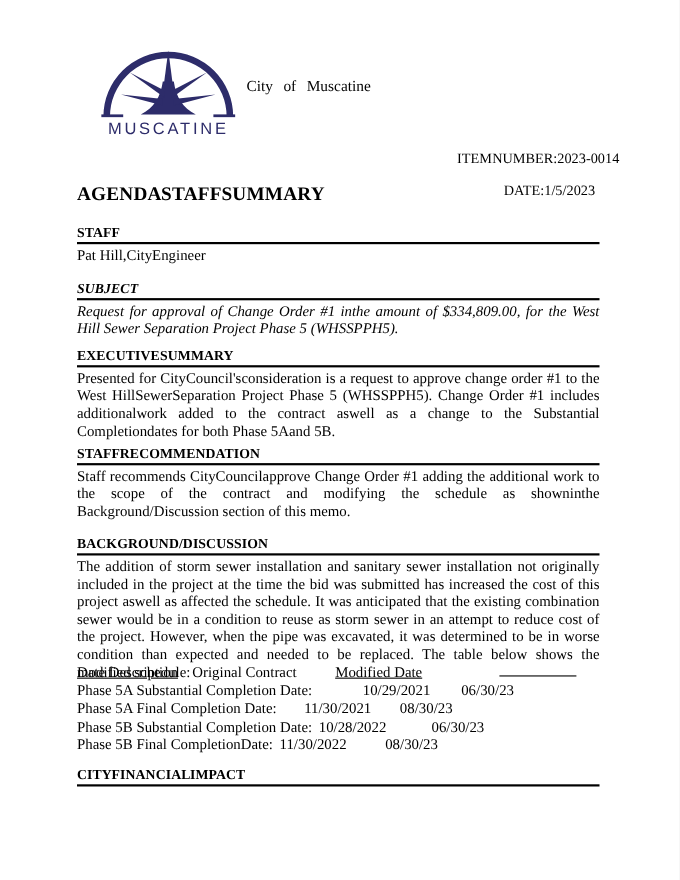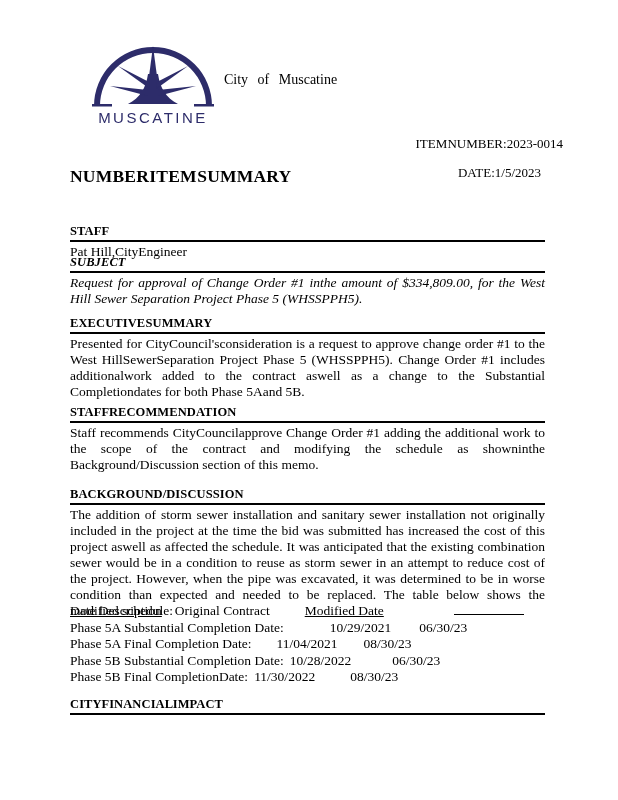--- a/index.html
+++ b/index.html
@@ -39,21 +39,21 @@
   .section { position:absolute; left:70px; width:475px; }
   .sec-head {
     font-size:12.5px; font-weight:bold;
     word-spacing:-0.24em; letter-spacing:0.1px;
     border-bottom:2px solid #000; padding-bottom:1px;
   }
   .sec-body {
     margin-top:2px; font-size:13.5px; line-height:16px;
     text-align:justify;
   }
-  #sec-staff      { top:204px;margin-top:20px; }
+  #sec-staff      { top:204px; }
   #sec-subject    { top:255px;font-style:italic; }
   #sec-exec       { top:316px; }
   #sec-staffrec   { top:405px; }
   #sec-background { top:487px; }
   #sec-cityfin    { top:697px; }
   
   .schedule { position:absolute; left:70px; top:601px; width:490px; font-size:13.5px; line-height:16.5px; white-space:nowrap; }
   .sched-head span { display:inline-block; }
   .u { text-decoration:underline;font-family:Liberation Serif, serif; }
   .col-original { margin-left:13px; }
@@ -94,21 +94,21 @@
 
   <div class="city-title">City of Muscatine</div>
 
   <div class="meta-line meta-item-number">
     <span class="lbl">ITEM NUMBER:</span><span class="val">2023-0014</span>
   </div>
   <div class="meta-line meta-date">
     <span class="lbl">DATE:</span><span class="val">1/5/2023</span>
   </div>
 
-  <div class="doc-title">NUMBER ITEM SUMMARY</div>
+  <div class="doc-title">AGENDA STAFF SUMMARY</div>
 
   <div class="section" id="sec-staff">
     <div class="sec-head">STAFF</div>
     <div class="sec-body">Pat Hill,CityEngineer</div>
   </div>
 
   <div class="section" id="sec-subject">
     <div class="sec-head">SUBJECT</div>
     <div class="sec-body">Request for approval of Change Order #1 inthe amount of $334,809.00, for the West Hill Sewer Separation Project Phase 5 (WHSSPPH5).</div>
   </div>
@@ -129,21 +129,21 @@
   </div>
 
   <div class="schedule">
     <div class="sched-head">
       <span class="u">Date Description</span><span class="col-original">Original Contract</span><span class="u col-modified">Modified Date</span><span class="col-blank"></span>
     </div>
     <div class="sched-row r1">
       <span>Phase 5A Substantial Completion Date:</span><span class="g1">10/29/2021</span><span class="g2">06/30/23</span>
     </div>
     <div class="sched-row r2">
-      <span>Phase 5A Final Completion Date:</span><span class="g1">11/04/2021</span><span class="g2">08/30/23</span>
+      <span>Phase 5A Final Completion Date:</span><span class="g1">11/30/2021</span><span class="g2">08/30/23</span>
     </div>
     <div class="sched-row r3">
       <span>Phase 5B Substantial Completion Date:</span><span class="g1">10/28/2022</span><span class="g2">06/30/23</span>
     </div>
     <div class="sched-row r4">
       <span>Phase 5B Final CompletionDate:</span><span class="g1">11/30/2022</span><span class="g2">08/30/23</span>
     </div>
   </div>
 
   <div class="section" id="sec-cityfin">

